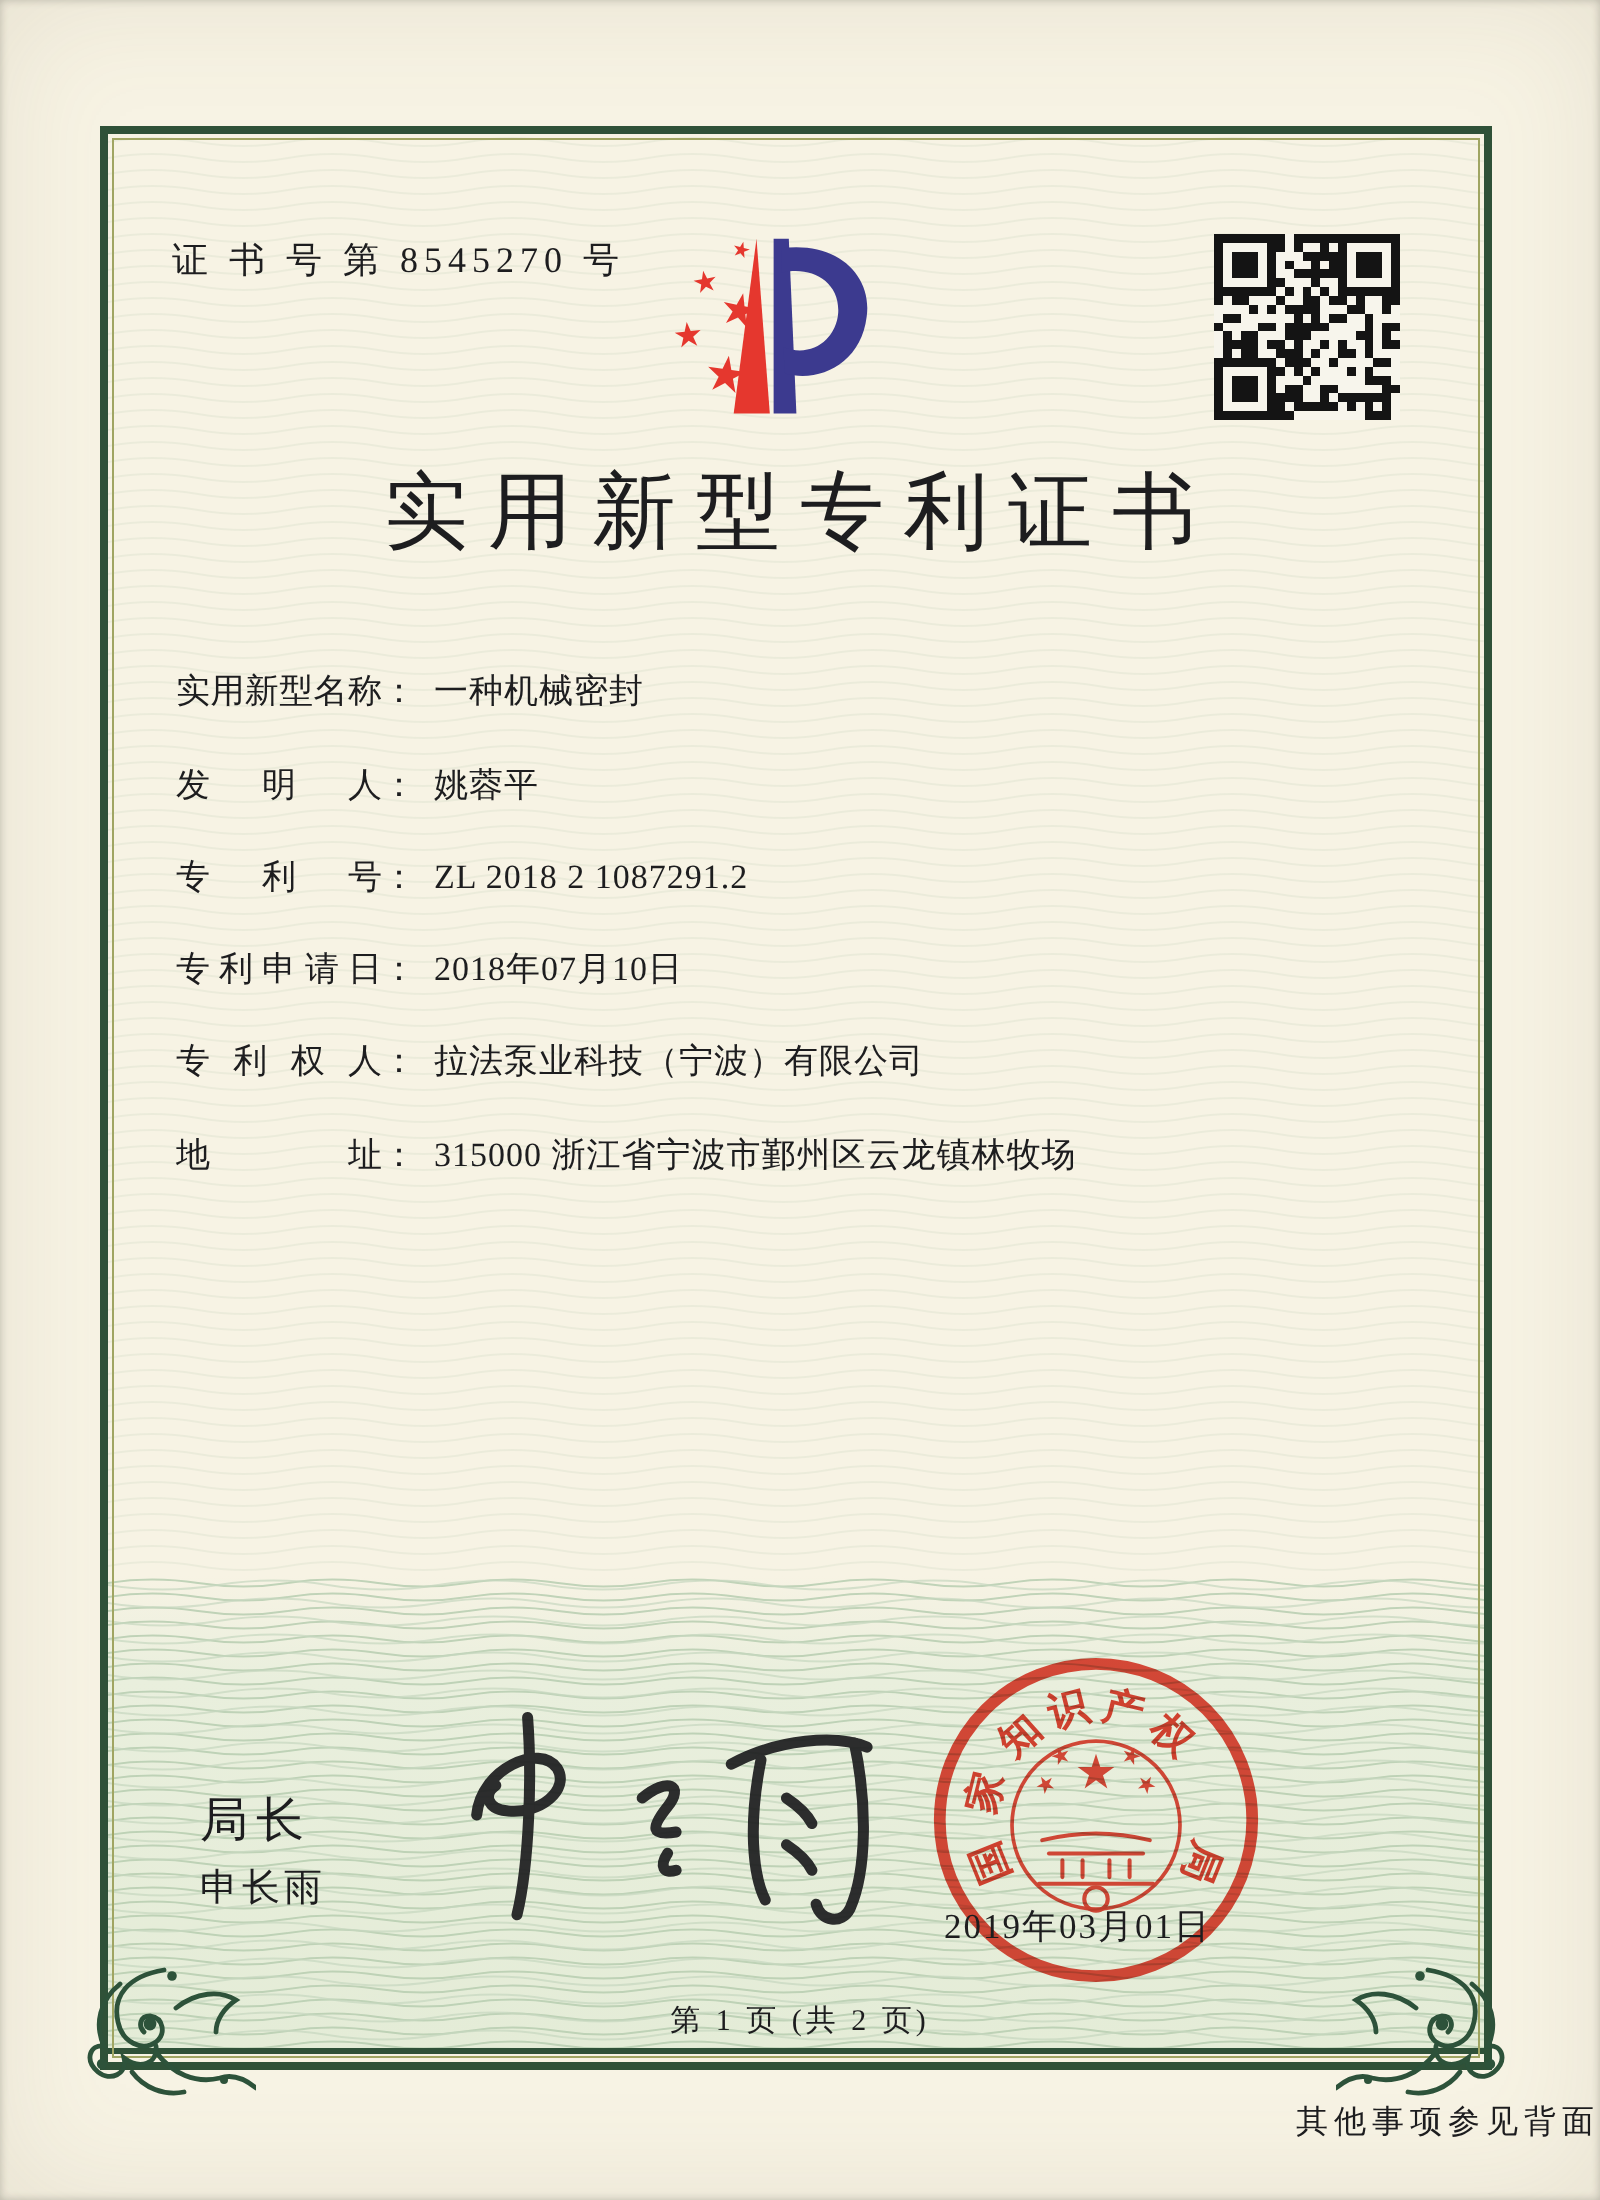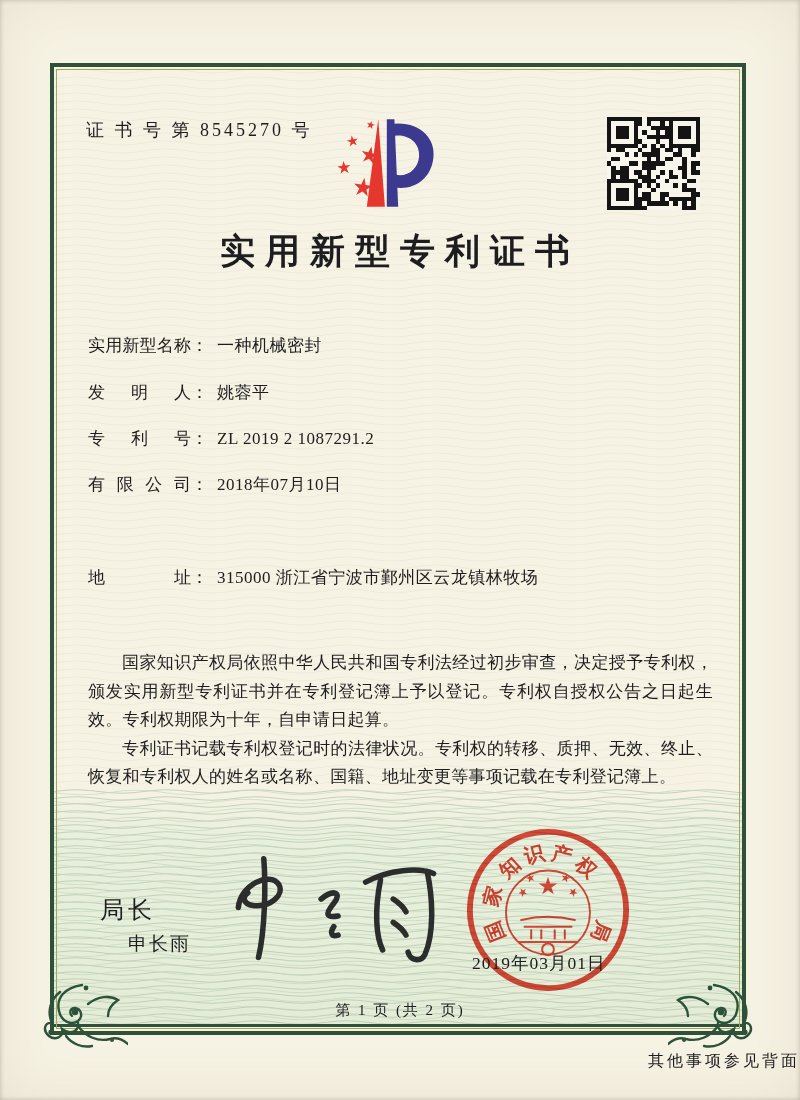--- a/index.html
+++ b/index.html
@@ -14,31 +14,31 @@
     box-sizing:border-box;border:4px solid #2f5138;}
   .frame-inner{position:absolute;inset:2px;border:1px solid #a0a562;}
   
   .band{position:absolute;left:54px;top:788px;width:688px;height:236px;
     border-bottom:3px solid #2f5138;
     background:linear-gradient(180deg, rgba(233,239,221,0) 0%, #e9efdd 22%, #e4ecd7 100%);}
   .wavesvg{position:absolute;left:0;top:0;}
   
   .certno{position:absolute;left:86px;top:118px;font-size:18px;letter-spacing:3px;}
   .title{position:absolute;left:0;top:228px;width:100%;text-align:center;
-    font-size:35px;font-weight:700;letter-spacing:10px;}
+    font-size:42px;font-weight:400;letter-spacing:10px;}
   .row{position:absolute;left:88px;font-size:17px;white-space:nowrap;}
   .lbl{display:inline-block;width:103px;text-align:justify;text-align-last:justify;vertical-align:bottom;}
   .colon{display:inline-block;margin-right:9px;}
   .val{letter-spacing:.5px;}
   .pair2{position:absolute;left:279px;top:0;white-space:nowrap;}
   .paras{position:absolute;left:88px;top:649px;width:625px;font-size:17px;
     line-height:28.5px;text-align:justify;letter-spacing:.3px;}
   .paras p{margin:0;text-indent:2em;}
   .signer-role{position:absolute;left:100px;top:894px;font-size:24px;letter-spacing:4px;z-index:4;}
-  .signer-name{position:absolute;left:100px;top:931px;font-size:19px;letter-spacing:2px;z-index:4;margin-left:28px;}
+  .signer-name{position:absolute;left:100px;top:931px;font-size:19px;letter-spacing:2px;z-index:4;}
   .sig{position:absolute;left:212px;top:846px;z-index:4;}
   .seal{position:absolute;left:464px;top:826px;z-index:5;mix-blend-mode:multiply;opacity:.95;}
   .seal-date{position:absolute;left:472px;top:951px;font-size:17.5px;letter-spacing:1px;z-index:6;}
   .pageno{position:absolute;left:0;top:1001px;width:100%;text-align:center;font-size:15px;letter-spacing:2px;z-index:4;}
   .backnote{position:absolute;left:0;top:1051px;width:100%;text-align:right;font-size:16px;letter-spacing:3px;}
   .logo{position:absolute;left:326px;top:111px;}
   .qr{position:absolute;left:607px;top:117px;}
   .flourish{position:absolute;z-index:3;}
 </style>
 </head>
@@ -282,33 +282,32 @@
 
   <div class="title">实用新型专利证书</div>
 
   <div class="row" style="top:381px">
     <span class="lbl">发明人</span><span class="colon">：</span><span class="val">姚蓉平</span>
   </div>
   <div class="row" style="top:334px">
     <span class="lbl">实用新型名称</span><span class="colon">：</span><span class="val">一种机械密封</span>
   </div>
   <div class="row" style="top:427px">
-    <span class="lbl">专利号</span><span class="colon">：</span><span class="val">ZL 2019 2 1087291.2</span>
+    <span class="lbl">专利号</span><span class="colon">：</span><span class="val">ZL 2018 2 1087291.2</span>
   </div>
   <div class="row" style="top:473px">
-    <span class="lbl">有限公司</span><span class="colon">：</span><span class="val">2018年07月10日</span>
+    <span class="lbl">专利申请日</span><span class="colon">：</span><span class="val">2018年07月10日</span>
+  </div>
+  <div class="row" style="top:519px">
+    <span class="lbl">专利权人</span><span class="colon">：</span><span class="val">拉法泵业科技（宁波）有限公司</span>
   </div>
   <div class="row" style="top:566px">
     <span class="lbl">地址</span><span class="colon">：</span><span class="val">315000 浙江省宁波市鄞州区云龙镇林牧场</span>
   </div>
 
-  <div class="paras">
-    <p>国家知识产权局依照中华人民共和国专利法经过初步审查，决定授予专利权，颁发实用新型专利证书并在专利登记簿上予以登记。专利权自授权公告之日起生效。专利权期限为十年，自申请日起算。</p>
-    <p>专利证书记载专利权登记时的法律状况。专利权的转移、质押、无效、终止、恢复和专利权人的姓名或名称、国籍、地址变更等事项记载在专利登记簿上。</p>
-  </div>
 
   <div class="signer-role">局长</div>
   <div class="signer-name">申长雨</div>
 
   <svg class="sig" width="250" height="122" viewBox="0 0 230 115">
     <g fill="none" stroke="#1d1d1f" stroke-width="5.2" stroke-linecap="round" stroke-linejoin="round" opacity=".92">
       <path d="M22,58 C24,36 52,24 60,36 C66,46 52,58 36,56 C27,55 25,48 31,44"></path>
       <path d="M46,12 C48,38 47,80 41,105"></path>
       <path d="M100,50 C112,40 120,44 112,54 C104,64 104,68 116,66"></path>
       <path d="M112,76 C108,82 110,86 116,84"></path>

